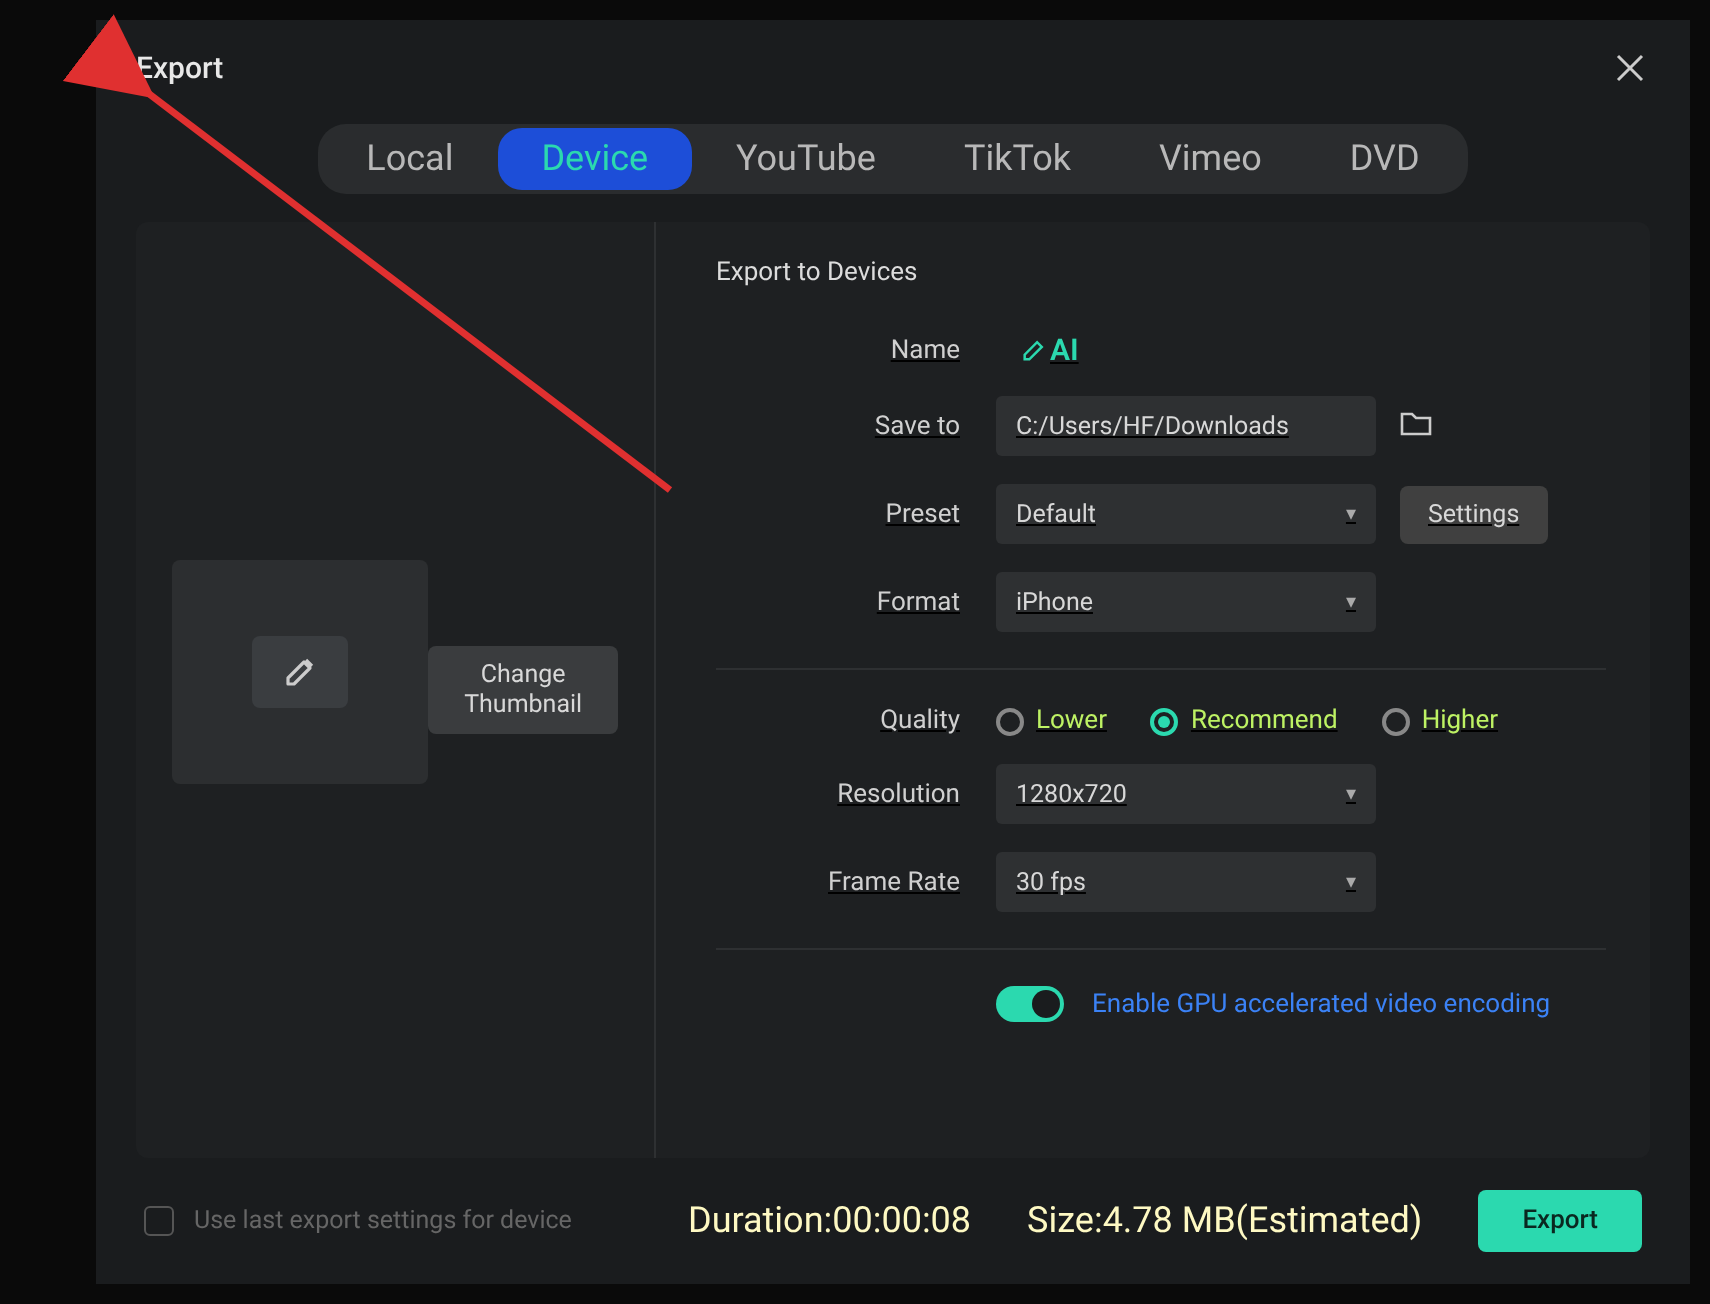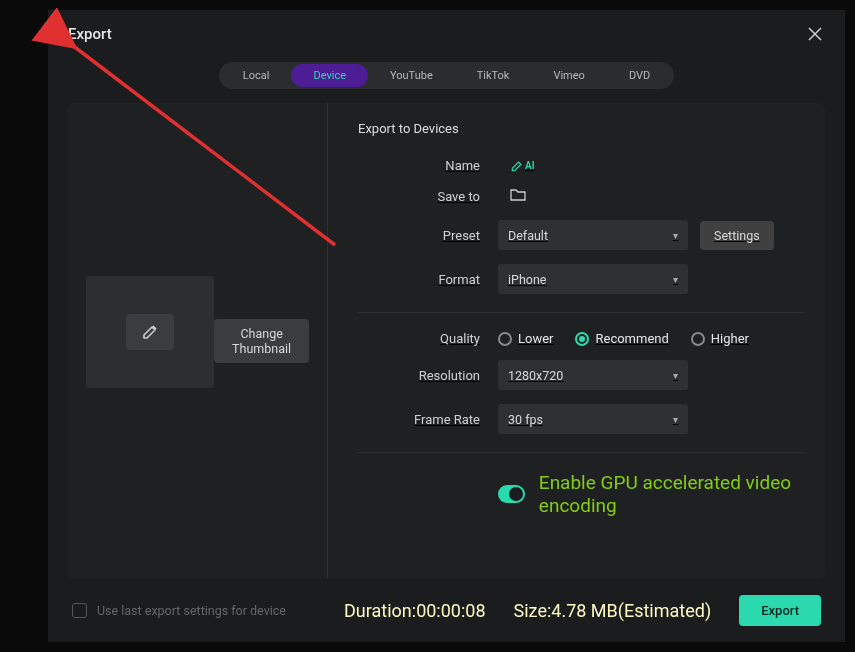--- a/index.html
+++ b/index.html
@@ -16,23 +16,23 @@
   .close-btn { color: #ccc; cursor: pointer; font-size: 18px; width: 20px; height: 20px; display:flex; align-items:center; justify-content:center; }
   .tabs {
     display: flex; justify-content: center; gap: 0; padding: 10px 0 14px 0;
     background: #1a1c1e;
   }
   .tabbar {
     background: #2a2c2e; border-radius: 14px; display: flex; align-items: center;
     padding: 2px;
   }
   .tab {
-    padding: 5px 22px; color: #b8b8b8; font-size: 11px; border-radius: 12px; cursor: pointer;
-  }
-  .tab.active { background: #4c1d95; color: #2bd9af; }
+    padding: 5px 22px; color: #b8b8b8; font-size: 18px; border-radius: 12px; cursor: pointer;
+  }
+  .tab.active { background: #1d4ed8; color: #2bd9af; }
   .body {
     flex: 1; display: flex; margin: 0 20px; background: #1e2022;
     border-radius: 6px; overflow: hidden;
   }
   .left-pane {
     width: 260px; padding: 18px; display: flex; flex-direction: row; align-items: center;
     border-right: 1px solid #2e3032;
   }
   .thumb {
     width: 200px; height: 112px; background: #2c2e30; border-radius: 4px;
@@ -65,39 +65,39 @@
   .chev { color: #aaa; font-size: 10px; margin-left: auto; }
   .ai-icon { color: #2bd9af; margin-left: 12px; font-size: 14px; display:flex; align-items:center; gap:1px;}
   .folder-icon { color: #ccc; margin-left: 12px; }
   .settings-btn {
     background: #404040; color: #d8d8d8; border: none; padding: 7px 14px;
     border-radius: 4px; font-size: 12.5px; cursor: pointer; margin-left: 12px;
   }
   .divider { height: 1px; background: #2e3032; margin: 18px 0; }
   .radio-group { display: flex; gap: 22px; align-items: center; }
   .radio {
-    display: flex; align-items: flex-end; gap: 6px; color: #e5e5e5; font-size: 13px; cursor: pointer;
+    display: flex; align-items: flex-end; gap: 6px; color: #bef264; font-size: 13px; cursor: pointer;
   }
   .radio-circle {
     width: 14px; height: 14px; border: 2px solid #888; border-radius: 50%;
     display: flex; align-items: center; justify-content: center;
   }
   .radio.active .radio-circle { border-color: #2bd9af; }
   .radio.active .radio-dot {
     width: 6px; height: 6px; background: #2bd9af; border-radius: 50%;
   }
   .toggle-row { display: flex; align-items: center; gap: 14px; margin-left: 140px; }
   .toggle {
     width: 34px; height: 18px; background: #2bd9af; border-radius: 10px; position: relative; cursor: pointer;
   }
   .toggle-knob {
     width: 14px; height: 14px; background: #1a1c1e; border-radius: 50%;
     position: absolute; top: 2px; right: 2px;
   }
-  .toggle-label { color: #84cc16; font-size: 19px; }
+  .toggle-label { color: #3b82f6; font-size: 13px; }
   .footer {
     display: flex; align-items: center; padding: 16px 24px; gap: 10px;
   }
   .checkbox {
     width: 15px; height: 15px; border: 1.5px solid #555; border-radius: 3px; cursor: pointer;
   }
   .footer-label { color: #666; font-size: 12.5px; }
   .footer-spacer { flex: 1; }
   .footer-info { color: #fef9c3; font-size: 18px; margin-right: 18px; }
   .export-btn {
@@ -148,26 +148,29 @@
 
     <div class="right-pane">
       <div class="section-title">Export to Devices</div>
 
       <div class="row">
         <div class="row-label">Name</div>
         <span class="ai-icon">
           <svg width="14" height="14" viewBox="0 0 18 18">
               <path d="M3 15 L3 12 L11 4 L14 7 L6 15 Z" stroke="#2bd9af" stroke-width="1.6" fill="none"></path>
             </svg>
-            <span style="font-size:10px;font-weight:600;">AI</span>
+            <span style="font-size:15px;font-weight:600;">AI</span>
         </span>
       </div>
 
       <div class="row">
         <div class="row-label">Save to</div>
+        <div class="text-input">
+            <span>C:/Users/HF/Downloads</span>
+          </div>
         <span class="folder-icon">
           <svg width="16" height="14" viewBox="0 0 16 14">
               <path d="M1 3 L1 12 L15 12 L15 4 L8 4 L6 2 L1 2 Z" stroke="#ccc" stroke-width="1.3" fill="none"></path>
             </svg>
         </span>
       </div>
 
       <div class="row">
         <div class="row-label">Preset</div>
         <div class="select">

